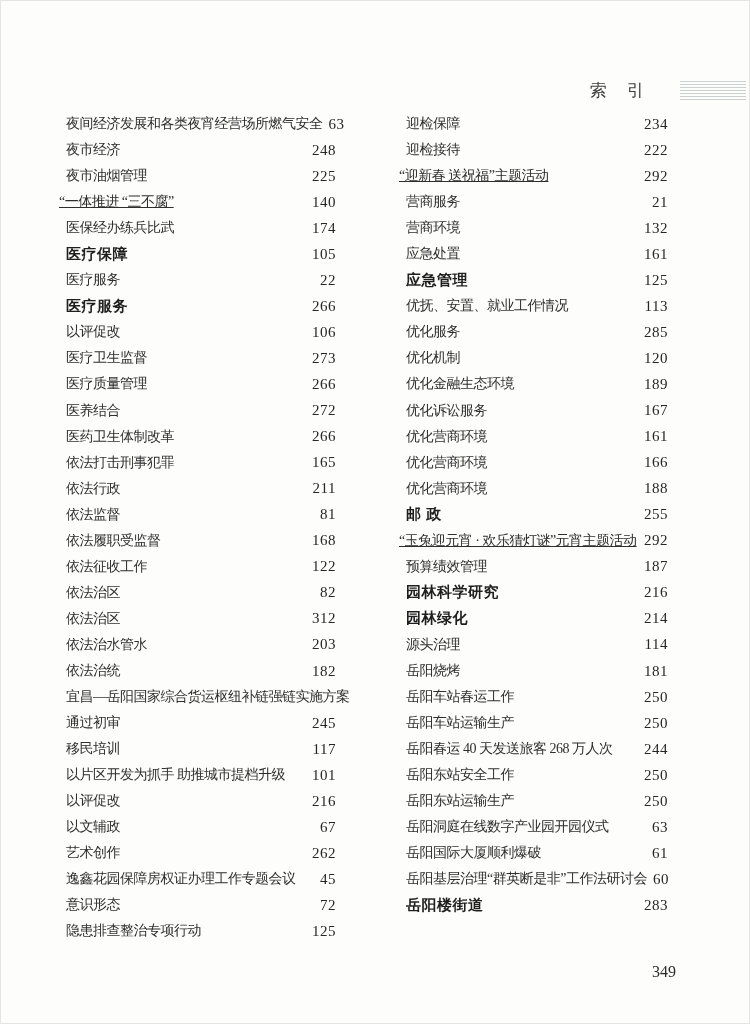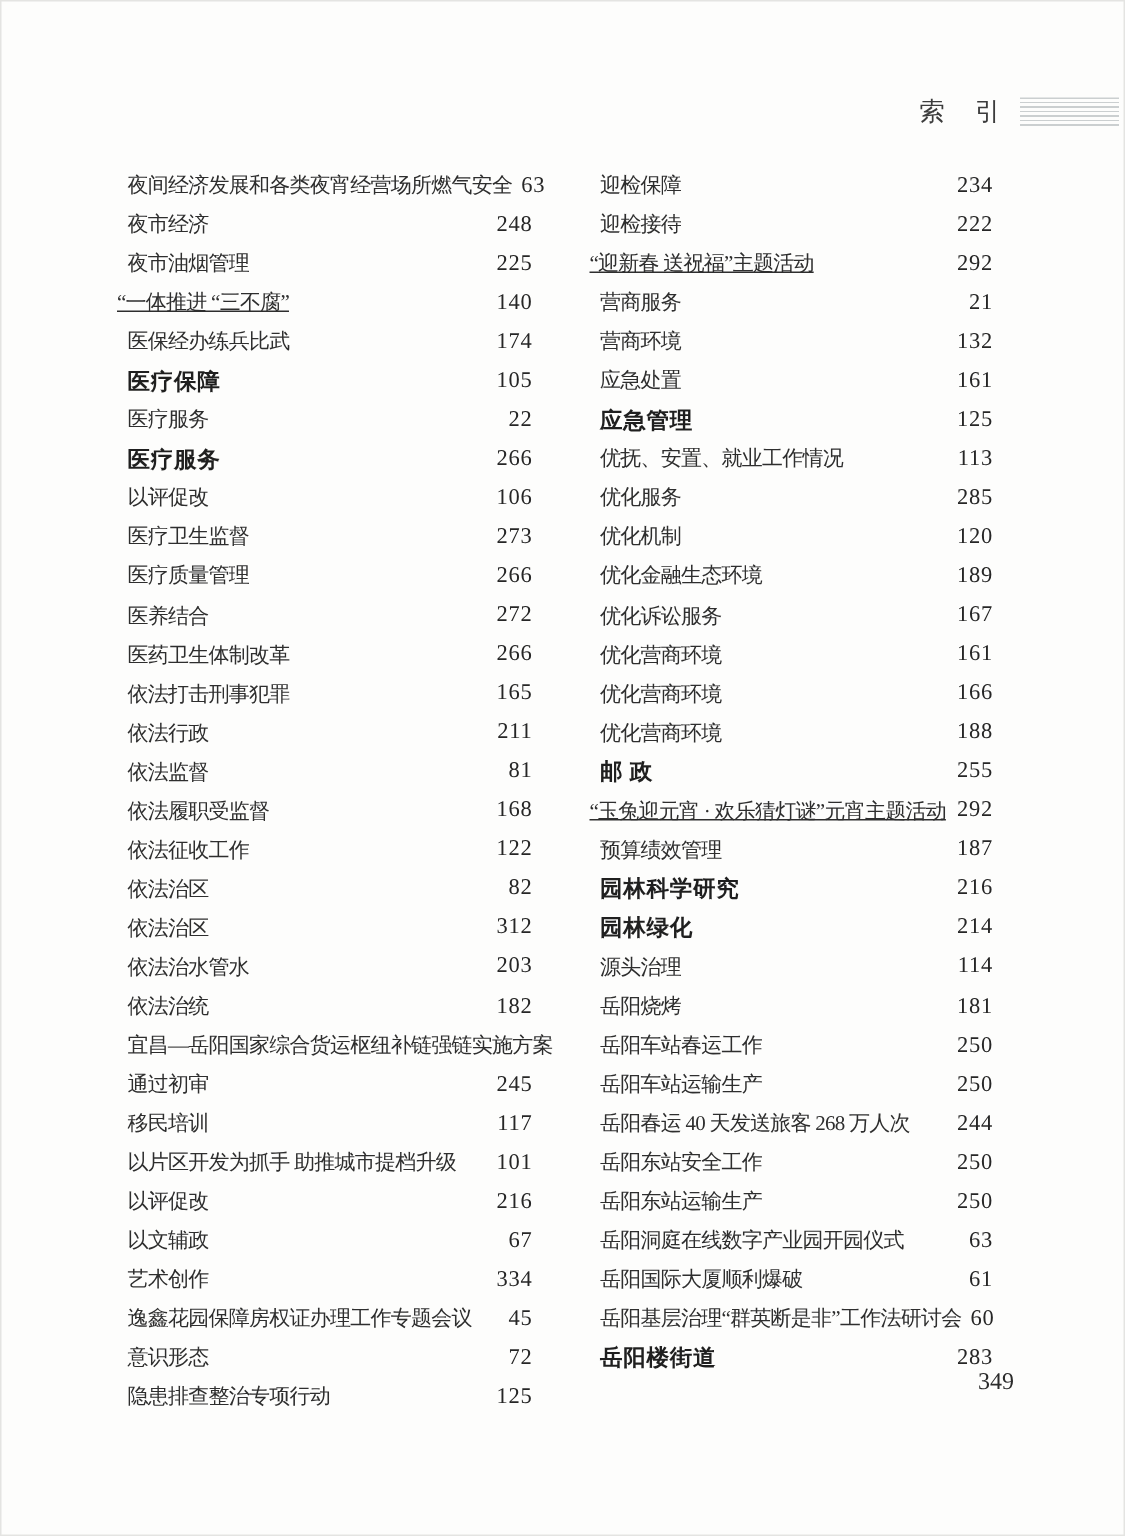--- a/index.html
+++ b/index.html
@@ -8,40 +8,40 @@
     width:750px; height:1024px;
     background:#fdfdfc;
     border:1px solid #e4e4e2;
     box-sizing:border-box;
     font-family:"Liberation Serif", serif;
     color:#2b2b2b;
     overflow:hidden;
   }
   
   .running-head {
-    position:absolute; top:62px; right:3px;
-    display:flex; align-items:center;
+    position:absolute; top:78px; right:3px;
+    display:flex; align-items:center;gap:23px;
   }
   .head-title {
     font-size:17px;
     color:#3c3c3c;
     letter-spacing:8px;
     font-family:"Liberation Serif", serif;
   }
   .rule-lines {
     width:66px; height:19px; margin-left:5px;
     background:repeating-linear-gradient(
       to bottom,
       #cbcfd0 0px, #cbcfd0 1px,
       transparent 1px, transparent 3px);
   }
   
   .columns {
-    position:absolute; top:110px; left:84px;
-    display:flex; gap:45px;
+    position:absolute; top:110px; left:65px;
+    display:flex; gap:70px;
   }
   .col { display:flex; flex-direction:column; }
   .col-left  { width:270px; }
   .col-right { width:262px; }
   .row {
     height:26.05px;
     display:flex; justify-content:space-between; align-items:center;
   }
   .entry {
     font-size:14px;
@@ -49,31 +49,31 @@
     white-space:nowrap;
     color:#2e2e2e;
   }
   .page-num {
     font-size:15px;
     letter-spacing:0.5px;
     color:#262626;
     padding-left:6px;
   }
   .row.bold .entry {
-    font-family:Liberation Serif, serif;
+    font-family:Liberation Sans, sans-serif;
     font-weight:700;
     font-size:15px;
     letter-spacing:0.5px;
     color:#1f1f1f;
     text-align:right;
   }
   .row.hq .entry { margin-left:-7px;text-decoration:underline; }
   
   .folio {
-    position:absolute; top:912px; right:73px;
+    position:absolute; top:962px; right:73px;
     font-size:16px; color:#2b2b2b;
     font-family:"Liberation Serif", serif;
   }
 </style>
 </head>
 <body>
 
 <div class="page">
 
   <div class="running-head">
@@ -190,21 +190,21 @@
         <div class="row">
     <span class="entry">以评促改</span>
     <span class="page-num">216</span>
   </div>
         <div class="row">
     <span class="entry">以文辅政</span>
     <span class="page-num">67</span>
   </div>
         <div class="row">
     <span class="entry">艺术创作</span>
-    <span class="page-num">334</span>
+    <span class="page-num">262</span>
   </div>
         <div class="row">
     <span class="entry">逸鑫花园保障房权证办理工作专题会议</span>
     <span class="page-num">45</span>
   </div>
         <div class="row">
     <span class="entry">意识形态</span>
     <span class="page-num">72</span>
   </div>
         <div class="row">

